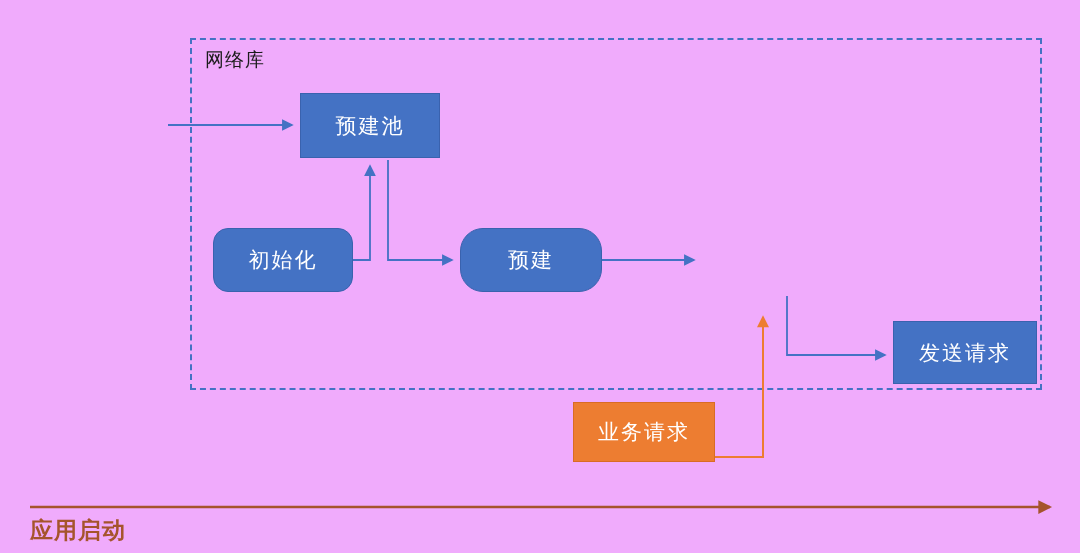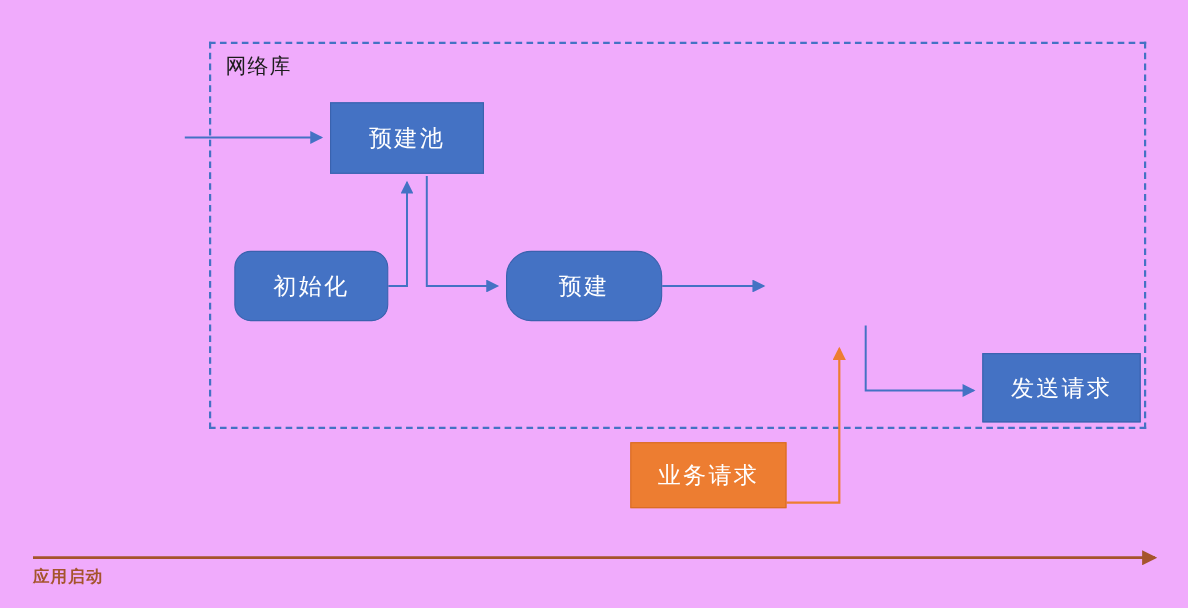--- a/index.html
+++ b/index.html
@@ -80,21 +80,21 @@
     stroke: var(--timeline-brown, #A5542C);
     stroke-width: 2.5;
   }
   .mk-blue { fill: var(--connector-blue, #4472C4); }
   .mk-orange { fill: var(--connector-orange, #ED7D31); }
   .mk-brown { fill: var(--timeline-brown, #A5542C); }
   .timeline-label {
     position: absolute;
     left: 30px;
     top: 515px;
-    font-size: 15px;
+    font-size: 23px;
     font-weight: 600;
     color: var(--timeline-brown, #A5542C);
     letter-spacing: 1px;
   }
 </style>
 </head>
 <body>
 
 <div class="canvas">
 

